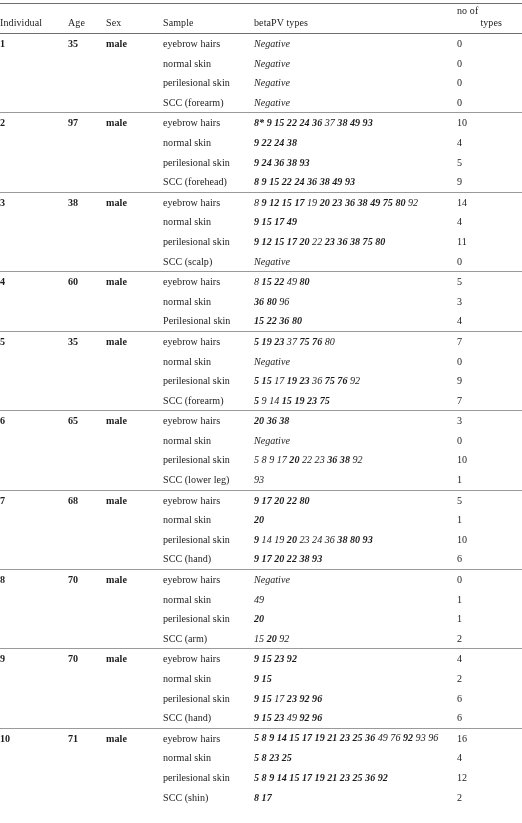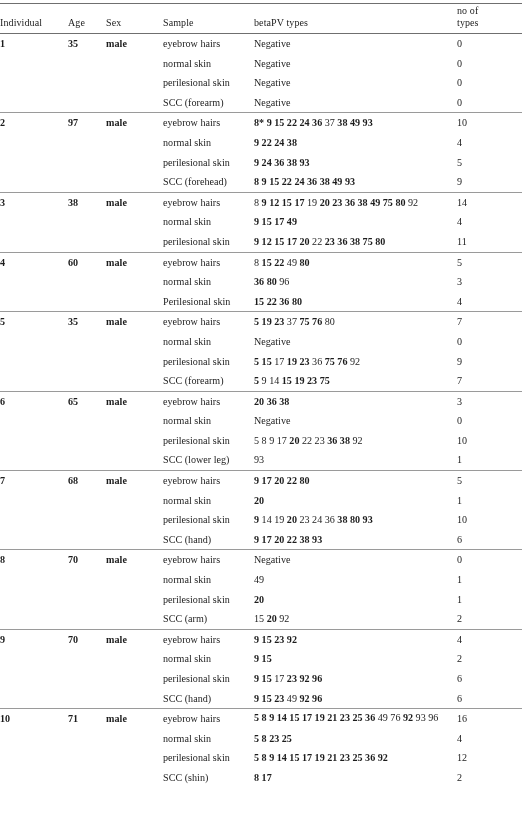--- a/index.html
+++ b/index.html
@@ -43,38 +43,38 @@
     letter-spacing: 0.1px;
     border-top: 1.1px solid #6f6f6f;
     border-bottom: 1.1px solid #6f6f6f;
     height: 30px;
     box-sizing: border-box;
   }
   thead th.th-count {
     padding-left: 1px;
   }
   thead th .hdr-l1 { display: block; }
-  thead th .hdr-l2 { display: block; }
+  thead th .hdr-l2 { display: block; text-align: right; }
 
   tbody td {
     padding: 0 4px 0 0;
     vertical-align: top;
     line-height: 19.6px;
     height: 19.6px;
     font-size: 10.1px;
     white-space: nowrap;
   }
   tbody td.cell-individual,
   tbody td.cell-age,
   tbody td.cell-sex {
     font-weight: bold;
     letter-spacing: 0.05px;
   }
   tbody td.cell-sample { letter-spacing: 0.02px; }
-  tbody td.cell-types  { white-space: normal; }
+  tbody td.cell-types  { white-space: normal; font-style: italic; }
   tbody td.cell-count  { padding-left: 1px; }
 
   tbody tr.group-start td {
     padding-top: 0;
   }
   tbody tr.group-start.has-rule td {
     border-top: 0.9px solid #9a9a9a;
   }
   
   tbody tr.first-row td { border-top: none; }
@@ -203,20 +203,28 @@
           <td class="cell-count">4</td>
         </tr>
         <tr>
           <td class="cell-individual"></td>
           <td class="cell-age"></td>
           <td class="cell-sex"></td>
           <td class="cell-sample">perilesional skin</td>
           <td class="cell-types"><span class="b">9</span> <span class="b">12</span> <span class="b">15</span> <span class="b">17</span> <span class="b">20</span> <span class="nb">22</span> <span class="b">23</span> <span class="b">36</span> <span class="b">38</span> <span class="b">75</span> <span class="b">80</span></td>
           <td class="cell-count">11</td>
         </tr>
+        <tr>
+          <td class="cell-individual"></td>
+          <td class="cell-age"></td>
+          <td class="cell-sex"></td>
+          <td class="cell-sample">SCC (scalp)</td>
+          <td class="cell-types"><span class="nb">Negative</span></td>
+          <td class="cell-count">0</td>
+        </tr>
         <tr class="group-start has-rule">
           <td class="cell-individual">4</td>
           <td class="cell-age">60</td>
           <td class="cell-sex">male</td>
           <td class="cell-sample">eyebrow hairs</td>
           <td class="cell-types"><span class="nb">8</span> <span class="b">15</span> <span class="b">22</span> <span class="nb">49</span> <span class="b">80</span></td>
           <td class="cell-count">5</td>
         </tr>
         <tr>
           <td class="cell-individual"></td>

